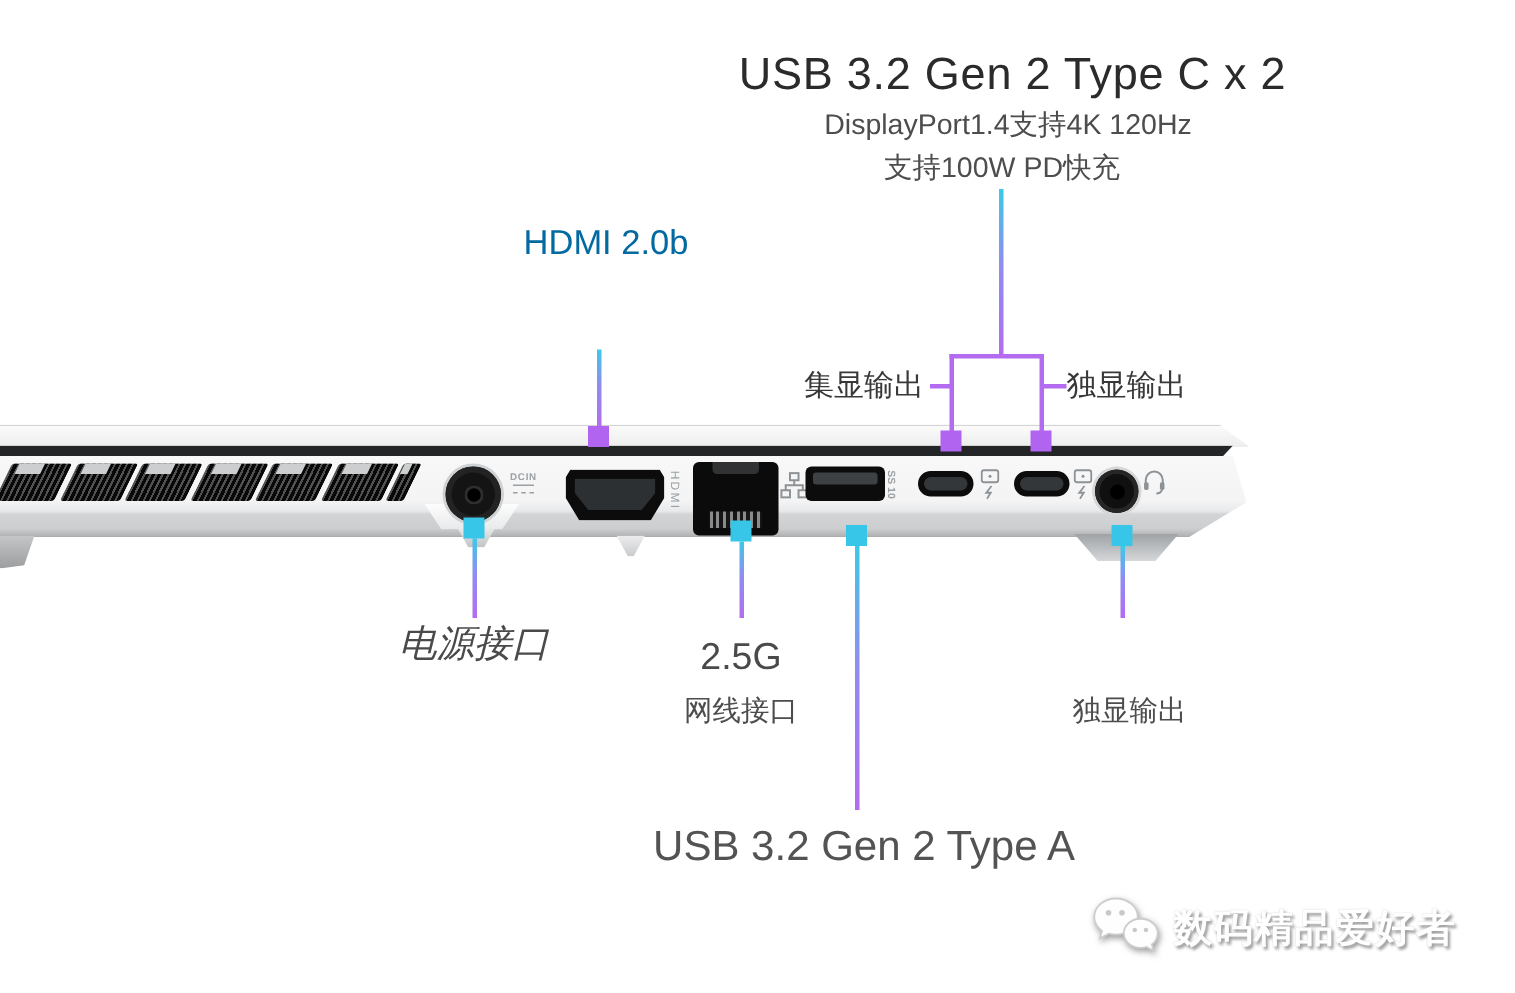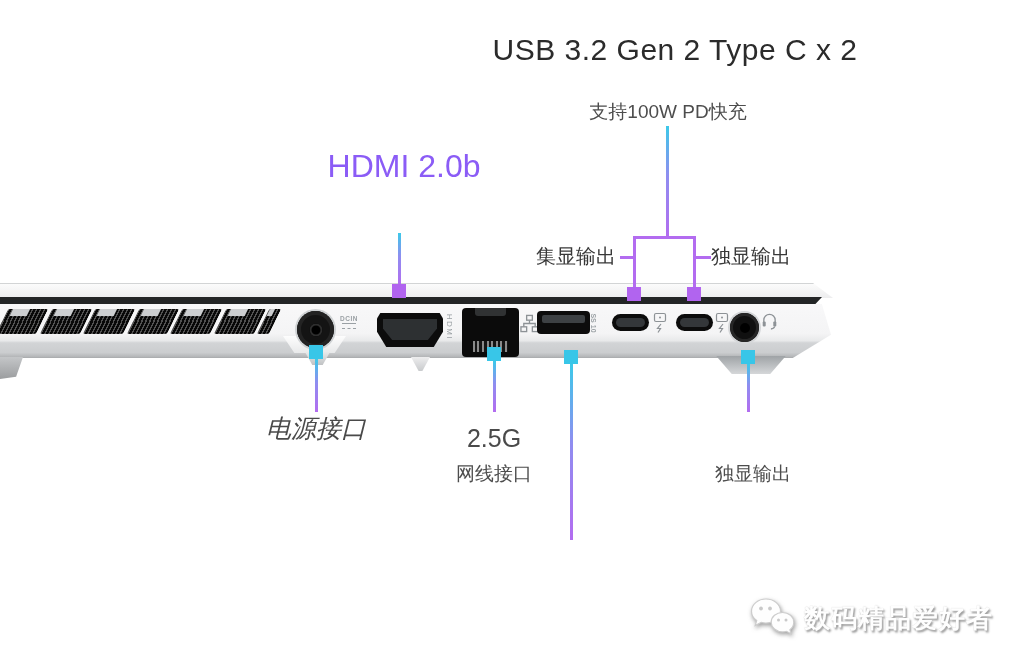--- a/index.html
+++ b/index.html
@@ -66,42 +66,44 @@
   
   .audiojack{left:730px;top:313px;width:29px;height:29px;border-radius:50%;
         background:#101010;box-shadow:inset 0 0 0 3px #262626,0 0 0 2px #d4d6d8;}
   .audiojack .hole{position:absolute;left:50%;top:50%;width:10px;height:10px;border-radius:50%;
         transform:translate(-50%,-50%);background:#000;}
 
   .icon-sm{position:absolute;z-index:4;}
   .icon-sm svg{display:block;}
 
   
-  .wm{left:748px;top:596px;display:flex;align-items:center;z-index:8;}
+  .wm{left:726px;top:596px;display:flex;align-items:center;z-index:8;}
   .wm svg{filter:drop-shadow(1px 2px 2px rgba(140,140,140,.85));}
   .wm-text{margin-left:8px;font-size:26px;font-weight:bold;color:#fefefe;letter-spacing:1px;
         text-shadow:1.5px 2px 2px #9e9e9e,0 0 1px #cfcfcf;}
 </style>
 </head>
 <body>
 
 <div id="stage">
 
   <div class="abs ctr t-big" style="left:675px;top:33px;">USB 3.2 Gen 2 Type C x 2</div>
+  <div class="abs ctr t-sub" style="left:672px;top:70px;">DisplayPort1.4支持4K 120Hz</div>
   <div class="abs ctr t-sub" style="left:668px;top:99px;">支持100W PD快充</div>
 
-  <div class="abs ctr" style="left:404px;top:148px;font-size:32px;color:#8b5cf6;">HDMI 2.0b</div>
+  <div class="abs ctr" style="left:404px;top:148px;font-size:23px;color:#0369a1;">HDMI 2.0b</div>
 
   <div class="abs ctr t-out" style="left:576px;top:243px;">集显输出</div>
   <div class="abs ctr t-out" style="left:751px;top:243px;">独显输出</div>
 
   <div class="abs ctr t-port" style="left:316px;top:412px;font-style:italic;">电源接口</div>
   <div class="abs ctr t-port" style="left:494px;top:424px;">2.5G</div>
   <div class="abs ctr t-sub" style="left:494px;top:461px;">网线接口</div>
   <div class="abs ctr t-sub" style="left:753px;top:461px;">独显输出</div>
+  <div class="abs ctr" style="left:576px;top:548px;font-size:28px;color:#535353;">USB 3.2 Gen 2 Type A</div>
 
   <div class="vline" style="left:398px;top:233px;height:52px;"></div>
   <div class="sq sq-p" style="left:392px;top:284px;"></div>
 
   <div class="vline" style="left:666px;top:126px;height:111px;"></div>
   <div class="hline" style="left:633px;top:236px;width:63px;"></div>
   <div class="vline-p" style="left:633px;top:236px;height:53px;"></div>
   <div class="vline-p" style="left:693px;top:236px;height:53px;"></div>
   <div class="hline" style="left:620px;top:256px;width:14px;"></div>
   <div class="hline" style="left:696px;top:256px;width:15px;"></div>

